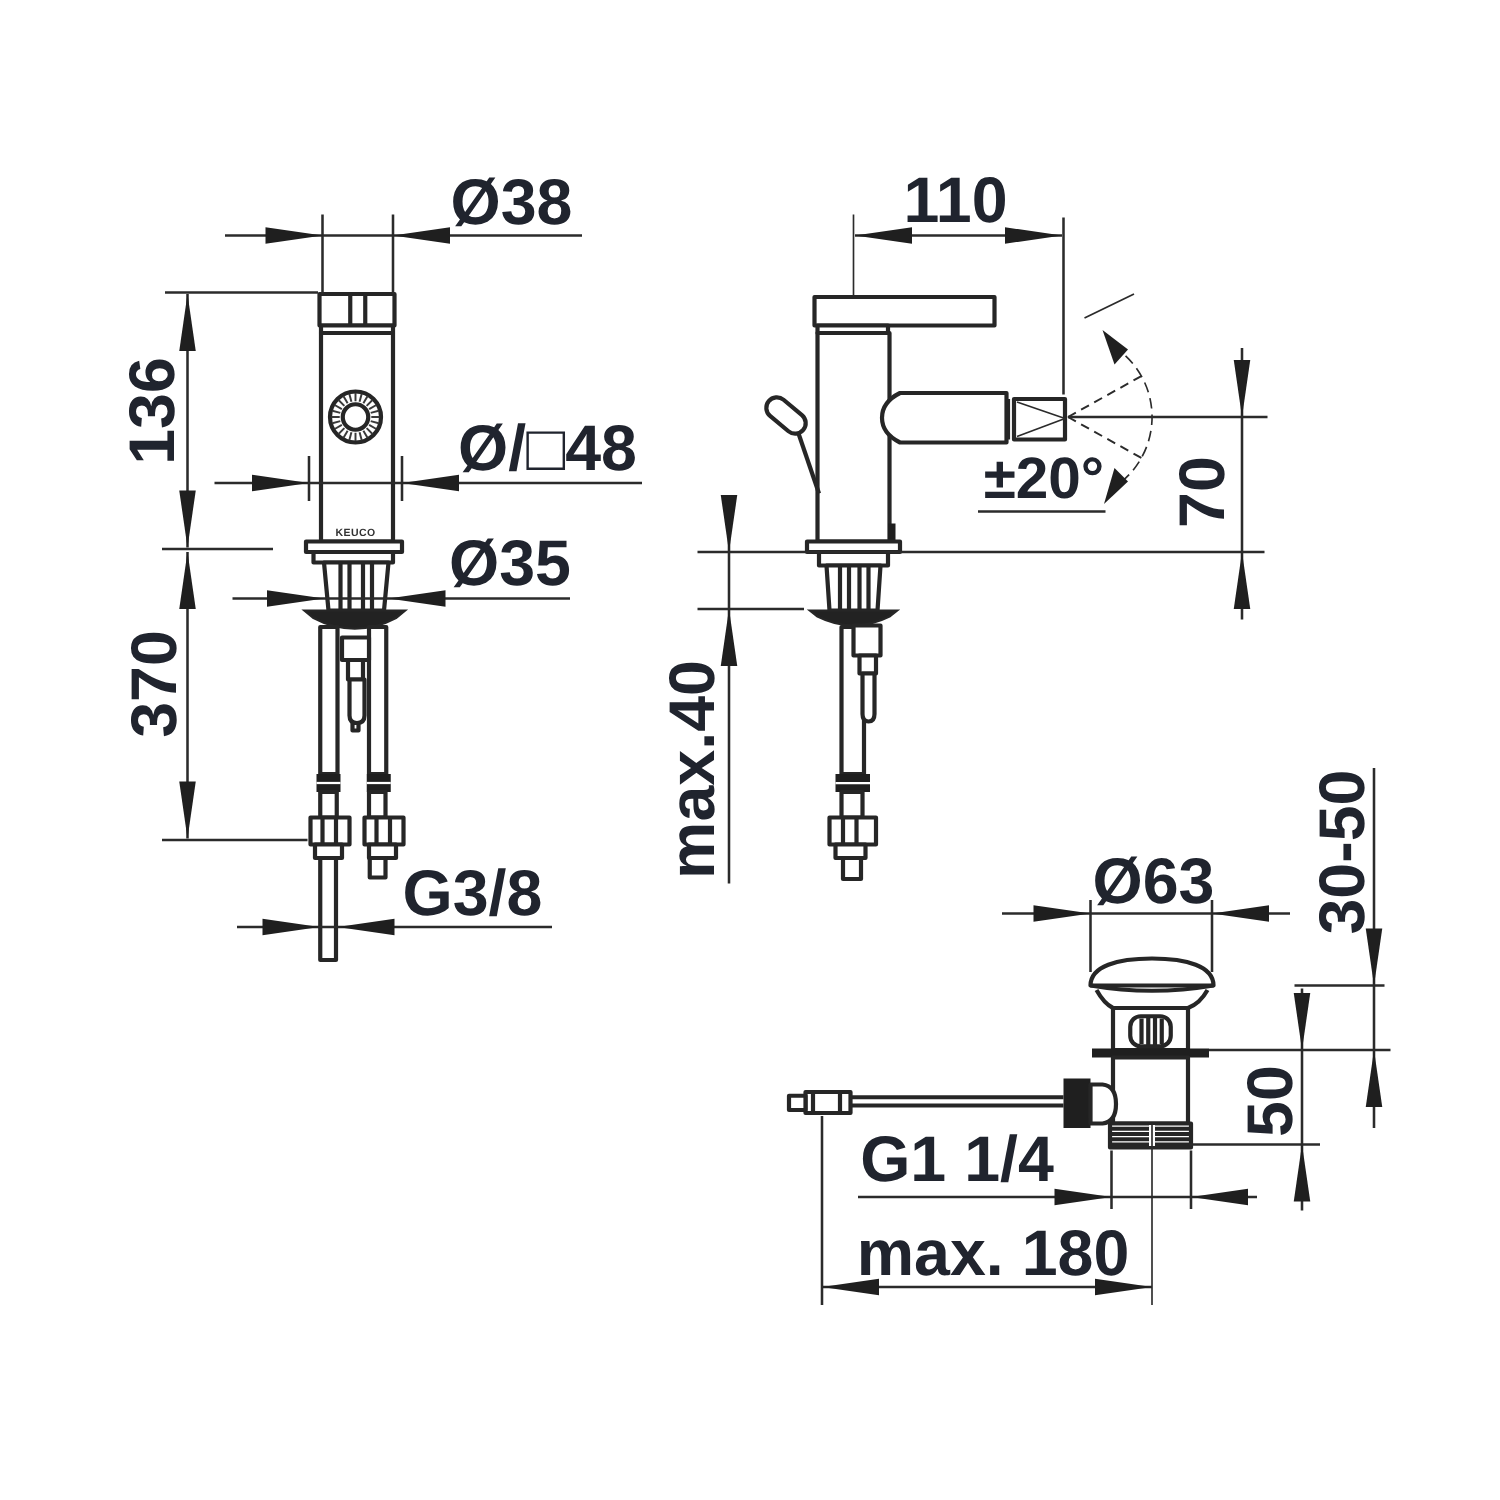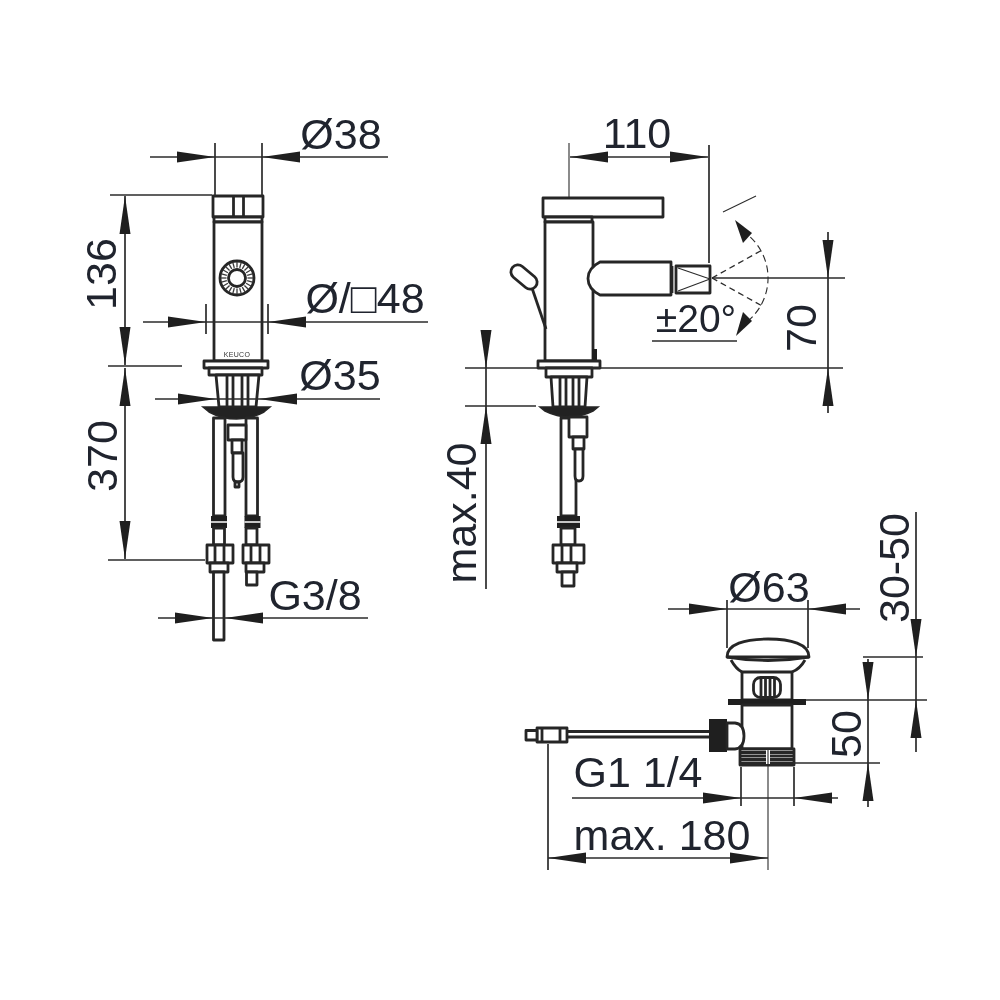--- a/index.html
+++ b/index.html
@@ -1,17 +1,17 @@
 <!DOCTYPE html>
 <html><head>
 <meta charset="utf-8">
 <style>
   html,body{margin:0;padding:0;background:#ffffff;}
   .canvas{position:relative;width:1000px;height:1000px;background:#ffffff;overflow:hidden;
-          font-family:"Liberation Sans","DejaVu Sans",sans-serif;}
+          font-family:"Liberation Sans","DejaVu Sans",sans-serif;font-weight:bold;}
   svg{display:block}
   .obj{stroke:#262626;stroke-width:2.8;fill:none;stroke-linejoin:round;stroke-linecap:butt;}
   .objw{stroke:#262626;stroke-width:2.8;fill:#ffffff;stroke-linejoin:round;}
   .objf{stroke:#262626;stroke-width:1.5;fill:#222222;}
   .fill{fill:#1f1f1f;stroke:none;}
   .dim{stroke:#2b2b2b;stroke-width:1.7;fill:none;}
   .thin{stroke:#2b2b2b;stroke-width:1.1;fill:none;}
   .ray{stroke:#2b2b2b;stroke-width:1.3;fill:none;stroke-dasharray:6 4;}
   .arrow{fill:#1f1f1f;stroke:none;}
   text{fill:#20242e;font-family:"Liberation Sans","DejaVu Sans",sans-serif;}

